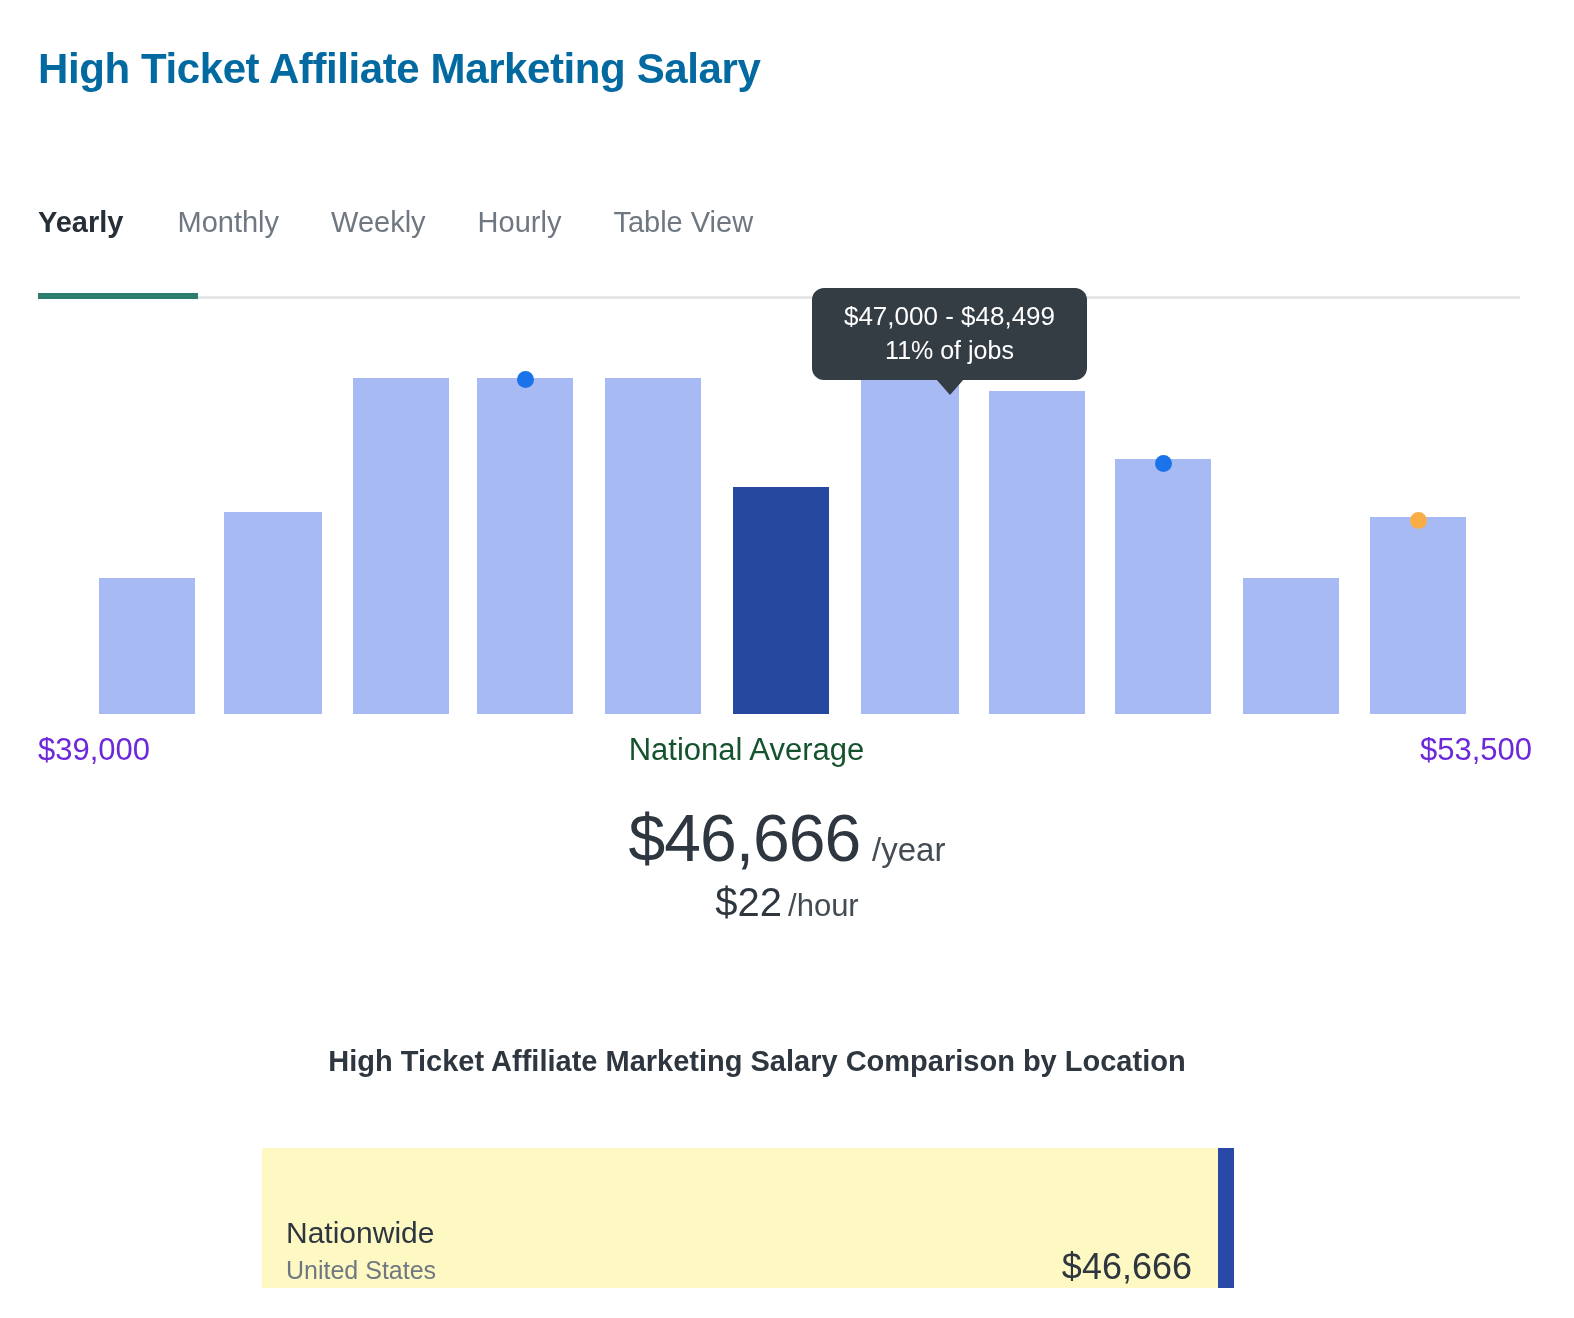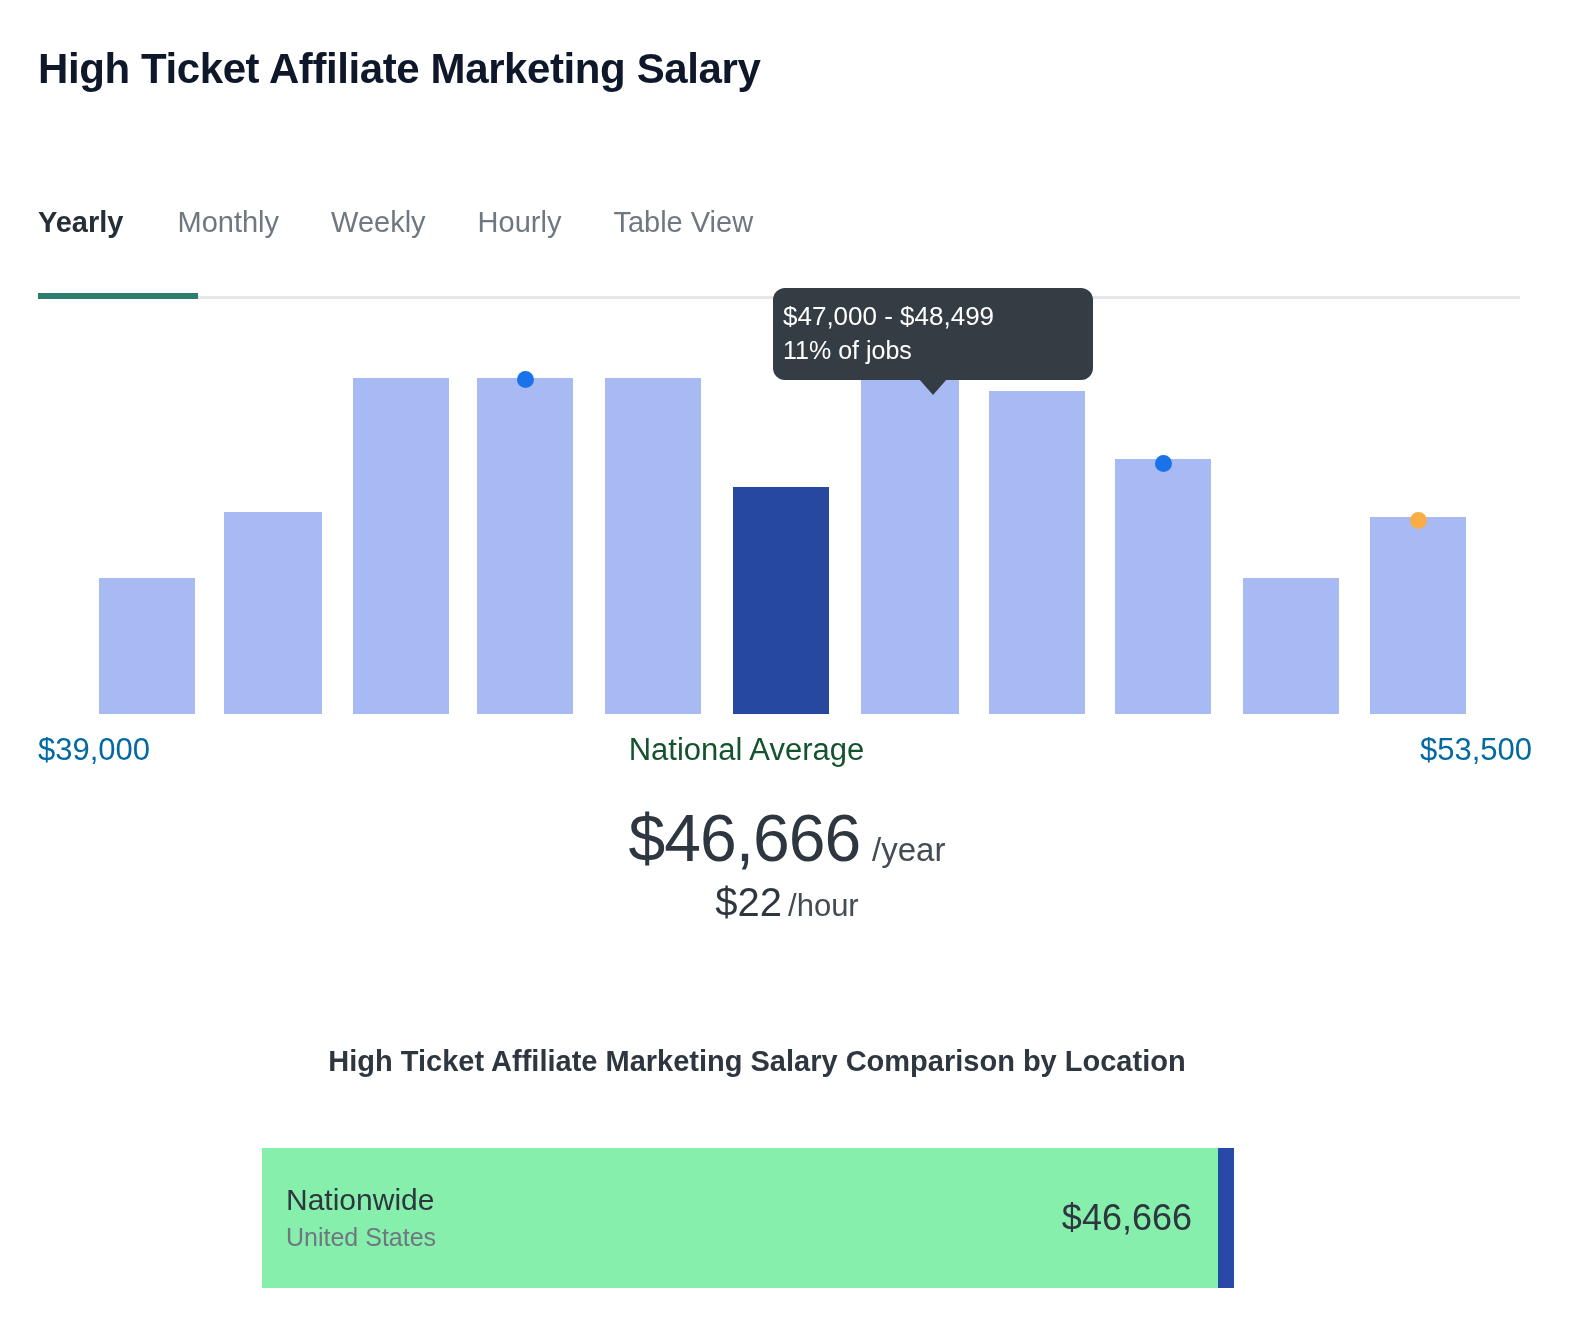--- a/index.html
+++ b/index.html
@@ -15,21 +15,21 @@
   }
 
   
   .page-title {
     position: absolute;
     left: 38px;
     top: 45px;
     font-size: 42px;
     font-weight: bold;
     letter-spacing: -0.4px;
-    color: #0f172a;
+    color: #0369a1;
     white-space: nowrap;
   }
 
   
   .tabs {
     position: absolute;
     left: 38px;
     top: 205px;
     display: flex;
     align-items: flex-end;
@@ -88,48 +88,49 @@
     width: 17px;
     height: 17px;
     border-radius: 50%;
   }
   .dot.blue  { background: #1a73e8; }
   .dot.orange{ background: #f9ad47; }
 
   
   .tooltip {
     position: absolute;
-    left: 773px;
+    left: 812px;
     top: 288px;
-    width: 320px;
+    width: 275px;
     padding: 12px 10px 14px;
     background: #343c44;
     border-radius: 12px;
     color: #ffffff;
+    text-align: center;
     font-size: 26px;
     line-height: 1.3;
   }
   .tooltip .t-sub { font-size: 25px; }
   .tooltip-arrow {
     position: absolute;
     left: 50%;
     bottom: -15px;
     margin-left: -14px;
     width: 0; height: 0;
     border-left: 14px solid transparent;
     border-right: 14px solid transparent;
     border-top: 16px solid #343c44;
   }
 
   
   .axis-left, .axis-right, .axis-center {
     position: absolute;
     top: 732px;
     font-size: 31px;
-    color: #0369a1;
+    color: #6d28d9;
     white-space: nowrap;
   }
   .axis-left   { left: 38px; }
   .axis-right  { right: 42px; }
   .axis-center { left: 16px; width: 1461px; text-align: center; color: #14532d; }
 
   
   .bignum {
     position: absolute;
     left: 0; width: 1574px;
@@ -174,23 +175,23 @@
     font-weight: bold;
     color: #2e373f;
     white-space: nowrap;
   }
   .cmp-row {
     position: absolute;
     left: 262px;
     top: 1148px;
     width: 972px;
     height: 140px;
-    background: #86efac;
+    background: #fef9c3;
     display: flex;
-    align-items: center;
+    align-items: flex-end;
   }
   .cmp-left {
     padding-left: 24px;
     flex: 1 1 auto;
   }
   .cmp-name {
     font-size: 30px;
     color: #2e373f;
     line-height: 1.25;
   }

